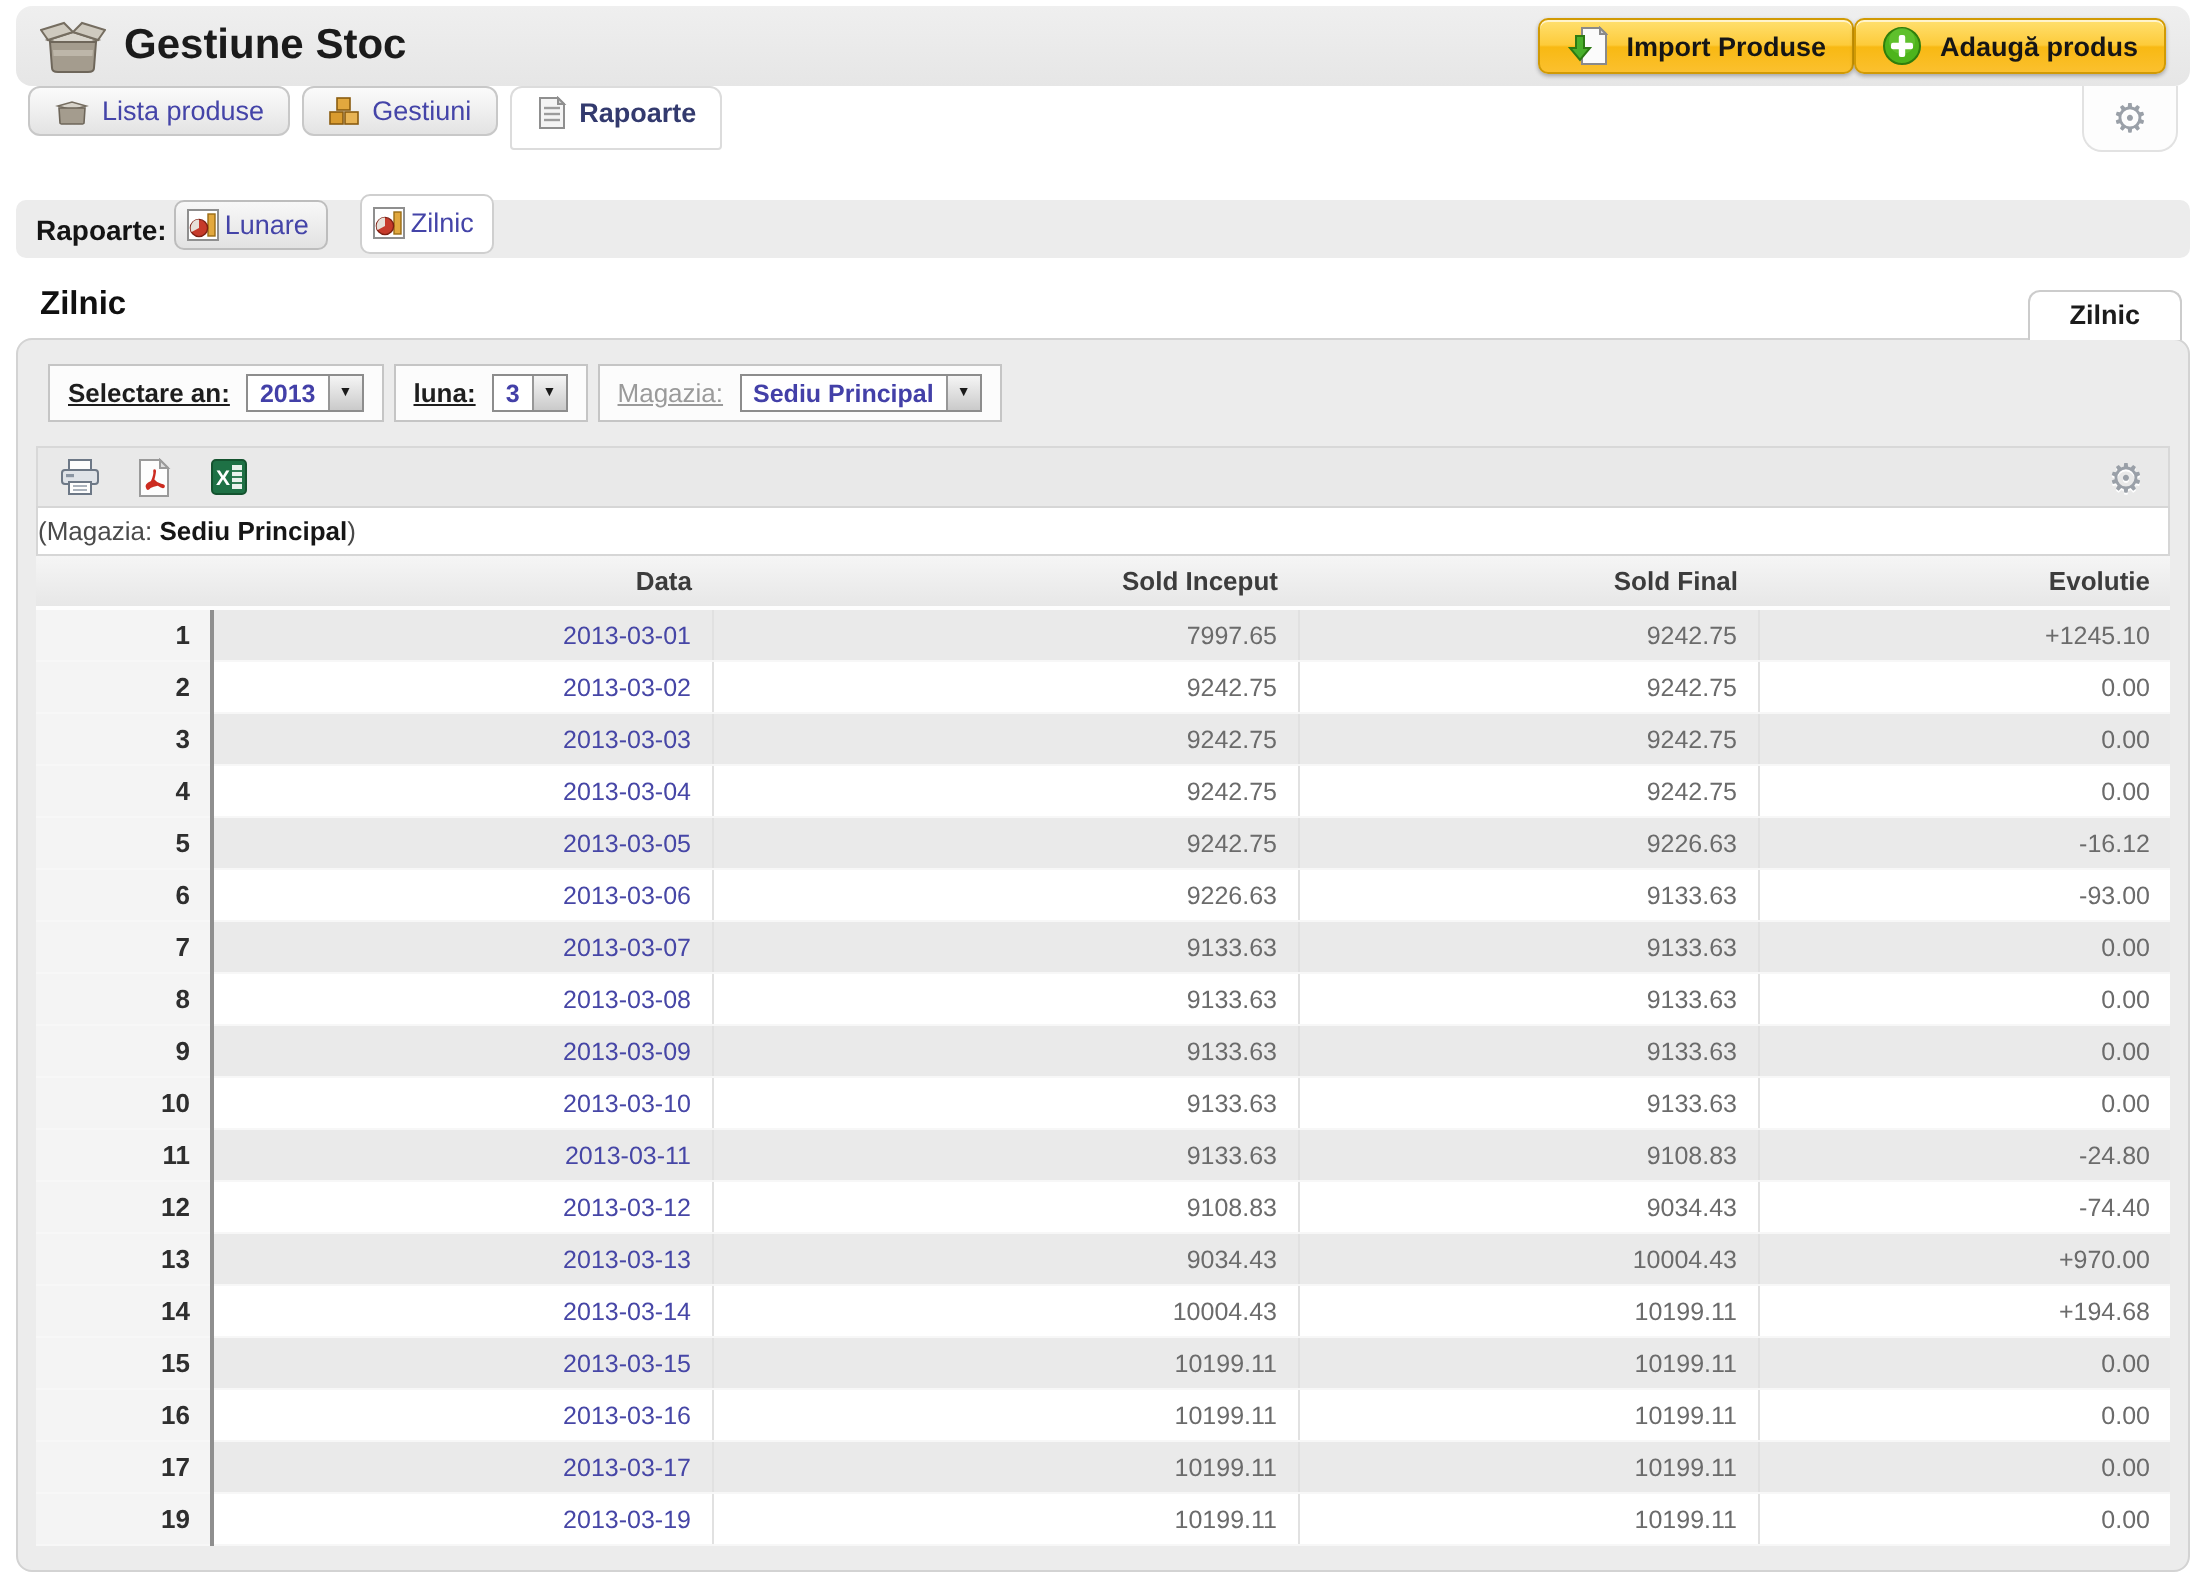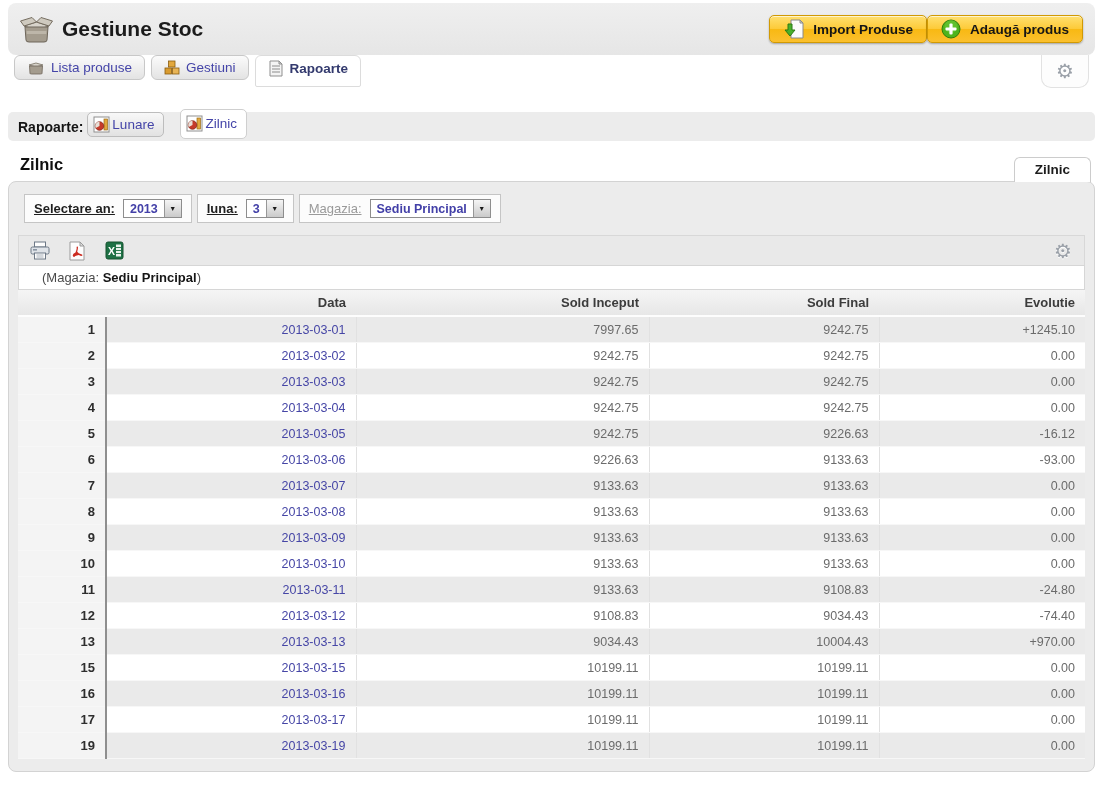--- a/index.html
+++ b/index.html
@@ -7,21 +7,21 @@
   body {
     width:1103px; height:797px; background:#fff;
     font-family:"Liberation Sans","DejaVu Sans",sans-serif;
     color:#222; overflow:hidden;
   }
   .page { padding:3px 8px 0 8px; }
 
   
   .app-header{
     background:linear-gradient(#efefef,#e6e6e6);
-    border-radius:8px; height:52px;
+    border-radius:8px; height:40px;
     display:flex; align-items:center; padding:0 12px;
   }
   .app-title{ font-size:21px; font-weight:bold; color:#1b1b1b; margin-left:9px; }
   .header-buttons{ margin-left:auto; display:flex; }
   .btn-yellow{
     display:flex; align-items:center; gap:9px; height:28px; padding:0 13px;
     background:linear-gradient(#ffe070 0%, #fdcb3a 48%, #f8b913 52%, #fbc02e 100%);
     border:1px solid #d19a04; border-radius:5px;
     box-shadow:inset 0 1px 0 rgba(255,255,255,.65), 0 1px 2px rgba(0,0,0,.3);
     font-size:13.5px; font-weight:bold; color:#161616; cursor:pointer;
@@ -99,21 +99,21 @@
   
   .toolbar{
     background:#e9e9e9; border:1px solid #d8d8d8; border-bottom:none;
     height:30px; display:flex; align-items:center; padding:0 9px; gap:13px;
   }
   .icon-btn{ width:24px; height:22px; display:flex; align-items:center; justify-content:center; cursor:pointer; }
   .toolbar .right{ margin-left:auto; }
 
   
   .caption-bar{
-    background:#fff; border:1px solid #d6d6d6; padding:4px 23px;
+    background:#fff; border:1px solid #d6d6d6; padding:4px 0;
     font-size:13px; color:#4a4a4a;
   }
   .caption-bar b{ color:#161616; }
 
   
   table.report{ width:100%; border-collapse:collapse; font-size:12.5px; table-layout:fixed; }
   table.report th{
     background:linear-gradient(#f5f5f5,#e7e7e7);
     color:#3c3c3c; font-weight:bold; font-size:13px;
     text-align:right; padding:5px 10px 5px 4px; border-bottom:2px solid #fdfdfd;
@@ -410,20 +410,27 @@
             <td class="c-val c-last">-74.40</td>
           </tr>
           <tr>
             <td class="c-num">13</td>
             <td class="c-date"><a href="#">2013-03-13</a></td>
             <td class="c-val">9034.43</td>
             <td class="c-val">10004.43</td>
             <td class="c-val c-last">+970.00</td>
           </tr>
           <tr>
+            <td class="c-num">14</td>
+            <td class="c-date"><a href="#">2013-03-14</a></td>
+            <td class="c-val">10004.43</td>
+            <td class="c-val">10199.11</td>
+            <td class="c-val c-last">+194.68</td>
+          </tr>
+          <tr>
             <td class="c-num">15</td>
             <td class="c-date"><a href="#">2013-03-15</a></td>
             <td class="c-val">10199.11</td>
             <td class="c-val">10199.11</td>
             <td class="c-val c-last">0.00</td>
           </tr>
           <tr>
             <td class="c-num">16</td>
             <td class="c-date"><a href="#">2013-03-16</a></td>
             <td class="c-val">10199.11</td>

